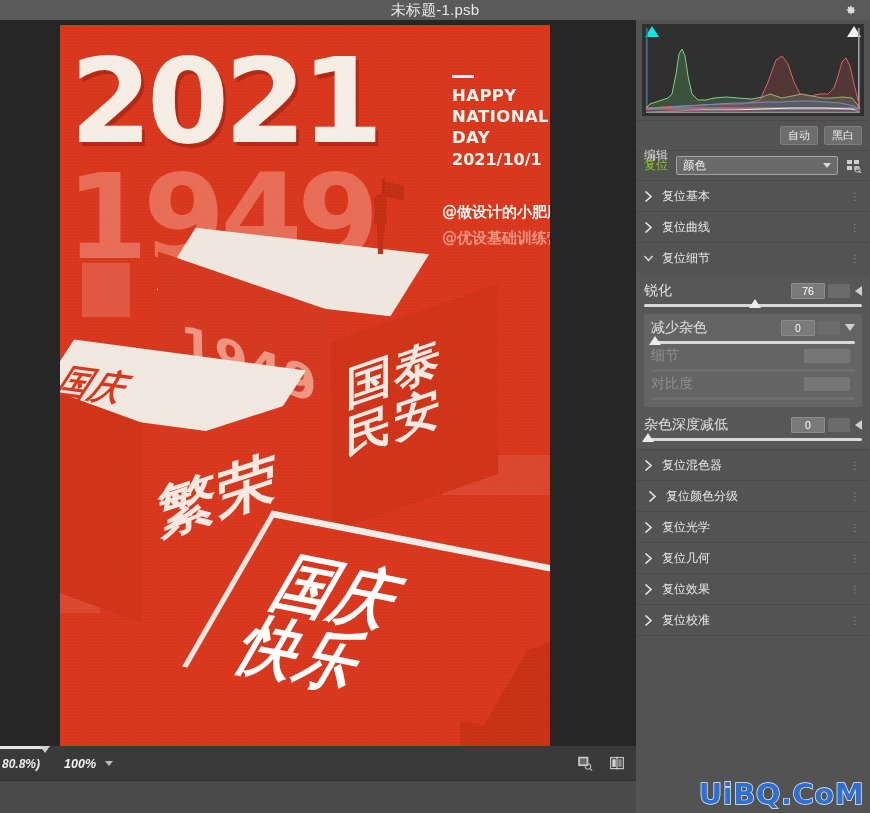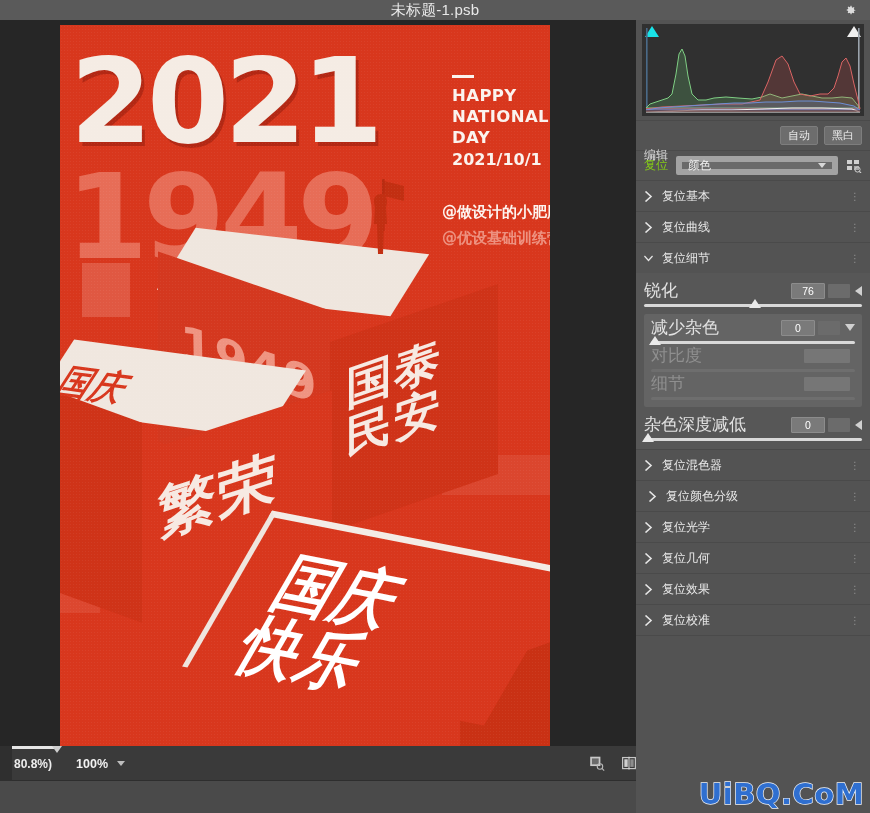--- a/index.html
+++ b/index.html
@@ -199,21 +199,21 @@
     font-size:11px;color:#ececec;padding:2px 7px;line-height:1.1;
   }
 
   .profile-row{
     height:30px;display:flex;align-items:center;padding:0 8px;
     box-sizing:border-box;border-top:1px solid #4a4a4a;gap:8px;
   }
   .profile-row .lab{font-size:12px;color:#84cc16;}
   .select{
     position:relative;flex:1;height:19px;background:#6a6a6a;
-    border:6px solid #a3a3a3;border-radius:2px;display:flex;align-items:center;
+    border:1px solid #a3a3a3;border-radius:2px;display:flex;align-items:center;
     padding:0 6px;box-sizing:border-box;font-size:11.5px;color:#f0f0f0;
   }
   .select .chev{
     position:absolute;right:6px;width:0;height:0;
     border-left:4px solid transparent;border-right:4px solid transparent;
     border-top:5px solid #d8d8d8;
   }
   .grid-icon{width:16px;height:14px;display:block;}
 
   .sec{
@@ -222,21 +222,21 @@
     background:#535353;
   }
   .sec .tw{width:9px;height:11px;display:block;flex:0 0 9px;}
   .sec .sec-label{font-size:12px;color:#eaeaea;}
   .sec .dots{position:absolute;right:10px;font-size:10px;color:#8d8d8d;}
 
   .secbody{background:#575757;padding:6px 8px 8px 8px;box-sizing:border-box;}
 
   .sl{position:relative;margin-top:3px;}
   .sl-head{display:flex;align-items:center;height:17px;}
-  .sl-head .name{font-size:17px;color:#e2e2e2;flex:1;}
+  .sl-head .name{font-size:14px;color:#e2e2e2;flex:1;}
   .numbox{
     width:32px;height:14px;background:#7a7a7a;border:1px solid #8c8c8c;
     border-radius:1px;font-size:10.5px;color:#fff;text-align:center;
     line-height:14px;margin-right:3px;
   }
   .numpad{width:22px;height:14px;background:#6b6b6b;border-radius:1px;margin-right:5px;}
   .caret-l{
     width:0;height:0;border-top:5px solid transparent;border-bottom:5px solid transparent;
     border-right:7px solid #d0d0d0;
   }
@@ -254,22 +254,22 @@
   .subgroup{background:#646464;border-radius:2px;padding:5px 7px 7px 7px;margin-top:7px;}
   .sub-dim .name{color:#8f8f8f;}
   .sub-dim .numpad{background:#767676;}
 
   .note{
     font-size:10.5px;line-height:1.45;color:#e0e0e0;padding:9px 9px 10px 9px;
   }
 
   
   .botbar{
-    position:absolute;left:12px;top:746px;width:636px;height:35px;background:#3a3a3a;
-    display:flex;align-items:center;
+    position:absolute;left:0;top:746px;width:636px;height:35px;background:#3a3a3a;
+    display:flex;align-items:center;font-style:italic;
   }
   .zoomslider{position:absolute;left:0;top:0;width:636px;height:5px;}
   .zoomslider .fill{position:absolute;left:0;top:0;height:3px;width:42px;background:#e6e6e6;}
   .zoomslider .handle{
     position:absolute;left:40px;top:0;width:0;height:0;
     border-left:5px solid transparent;border-right:5px solid transparent;
     border-top:7px solid #cfcfcf;
   }
   .zoompct{font-size:12px;color:#ededed;margin-left:2px;font-weight:bold;}
   .zoomfix{font-size:12.5px;color:#f2f2f2;margin-left:24px;font-weight:bold;}
@@ -496,29 +496,29 @@
               <span class="numpad"></span>
               <span class="caret-d"></span>
             </div>
             <div class="track">
               <span class="knob" style="left:-2px;"></span>
             </div>
           </div>
 
           <div class="sl sub-dim">
             <div class="sl-head">
-              <span class="name">对比度</span>
+              <span class="name">细节</span>
               <span class="numpad" style="width:46px;"></span>
             </div>
             <div class="track dim"></div>
           </div>
 
           <div class="sl sub-dim">
             <div class="sl-head">
-              <span class="name">细节</span>
+              <span class="name">对比度</span>
               <span class="numpad" style="width:46px;"></span>
             </div>
             <div class="track dim"></div>
           </div>
         </div>
 
         <div class="sl" style="margin-top:9px;">
           <div class="sl-head">
             <span class="name">杂色深度减低</span>
             <span class="numbox">0</span>

